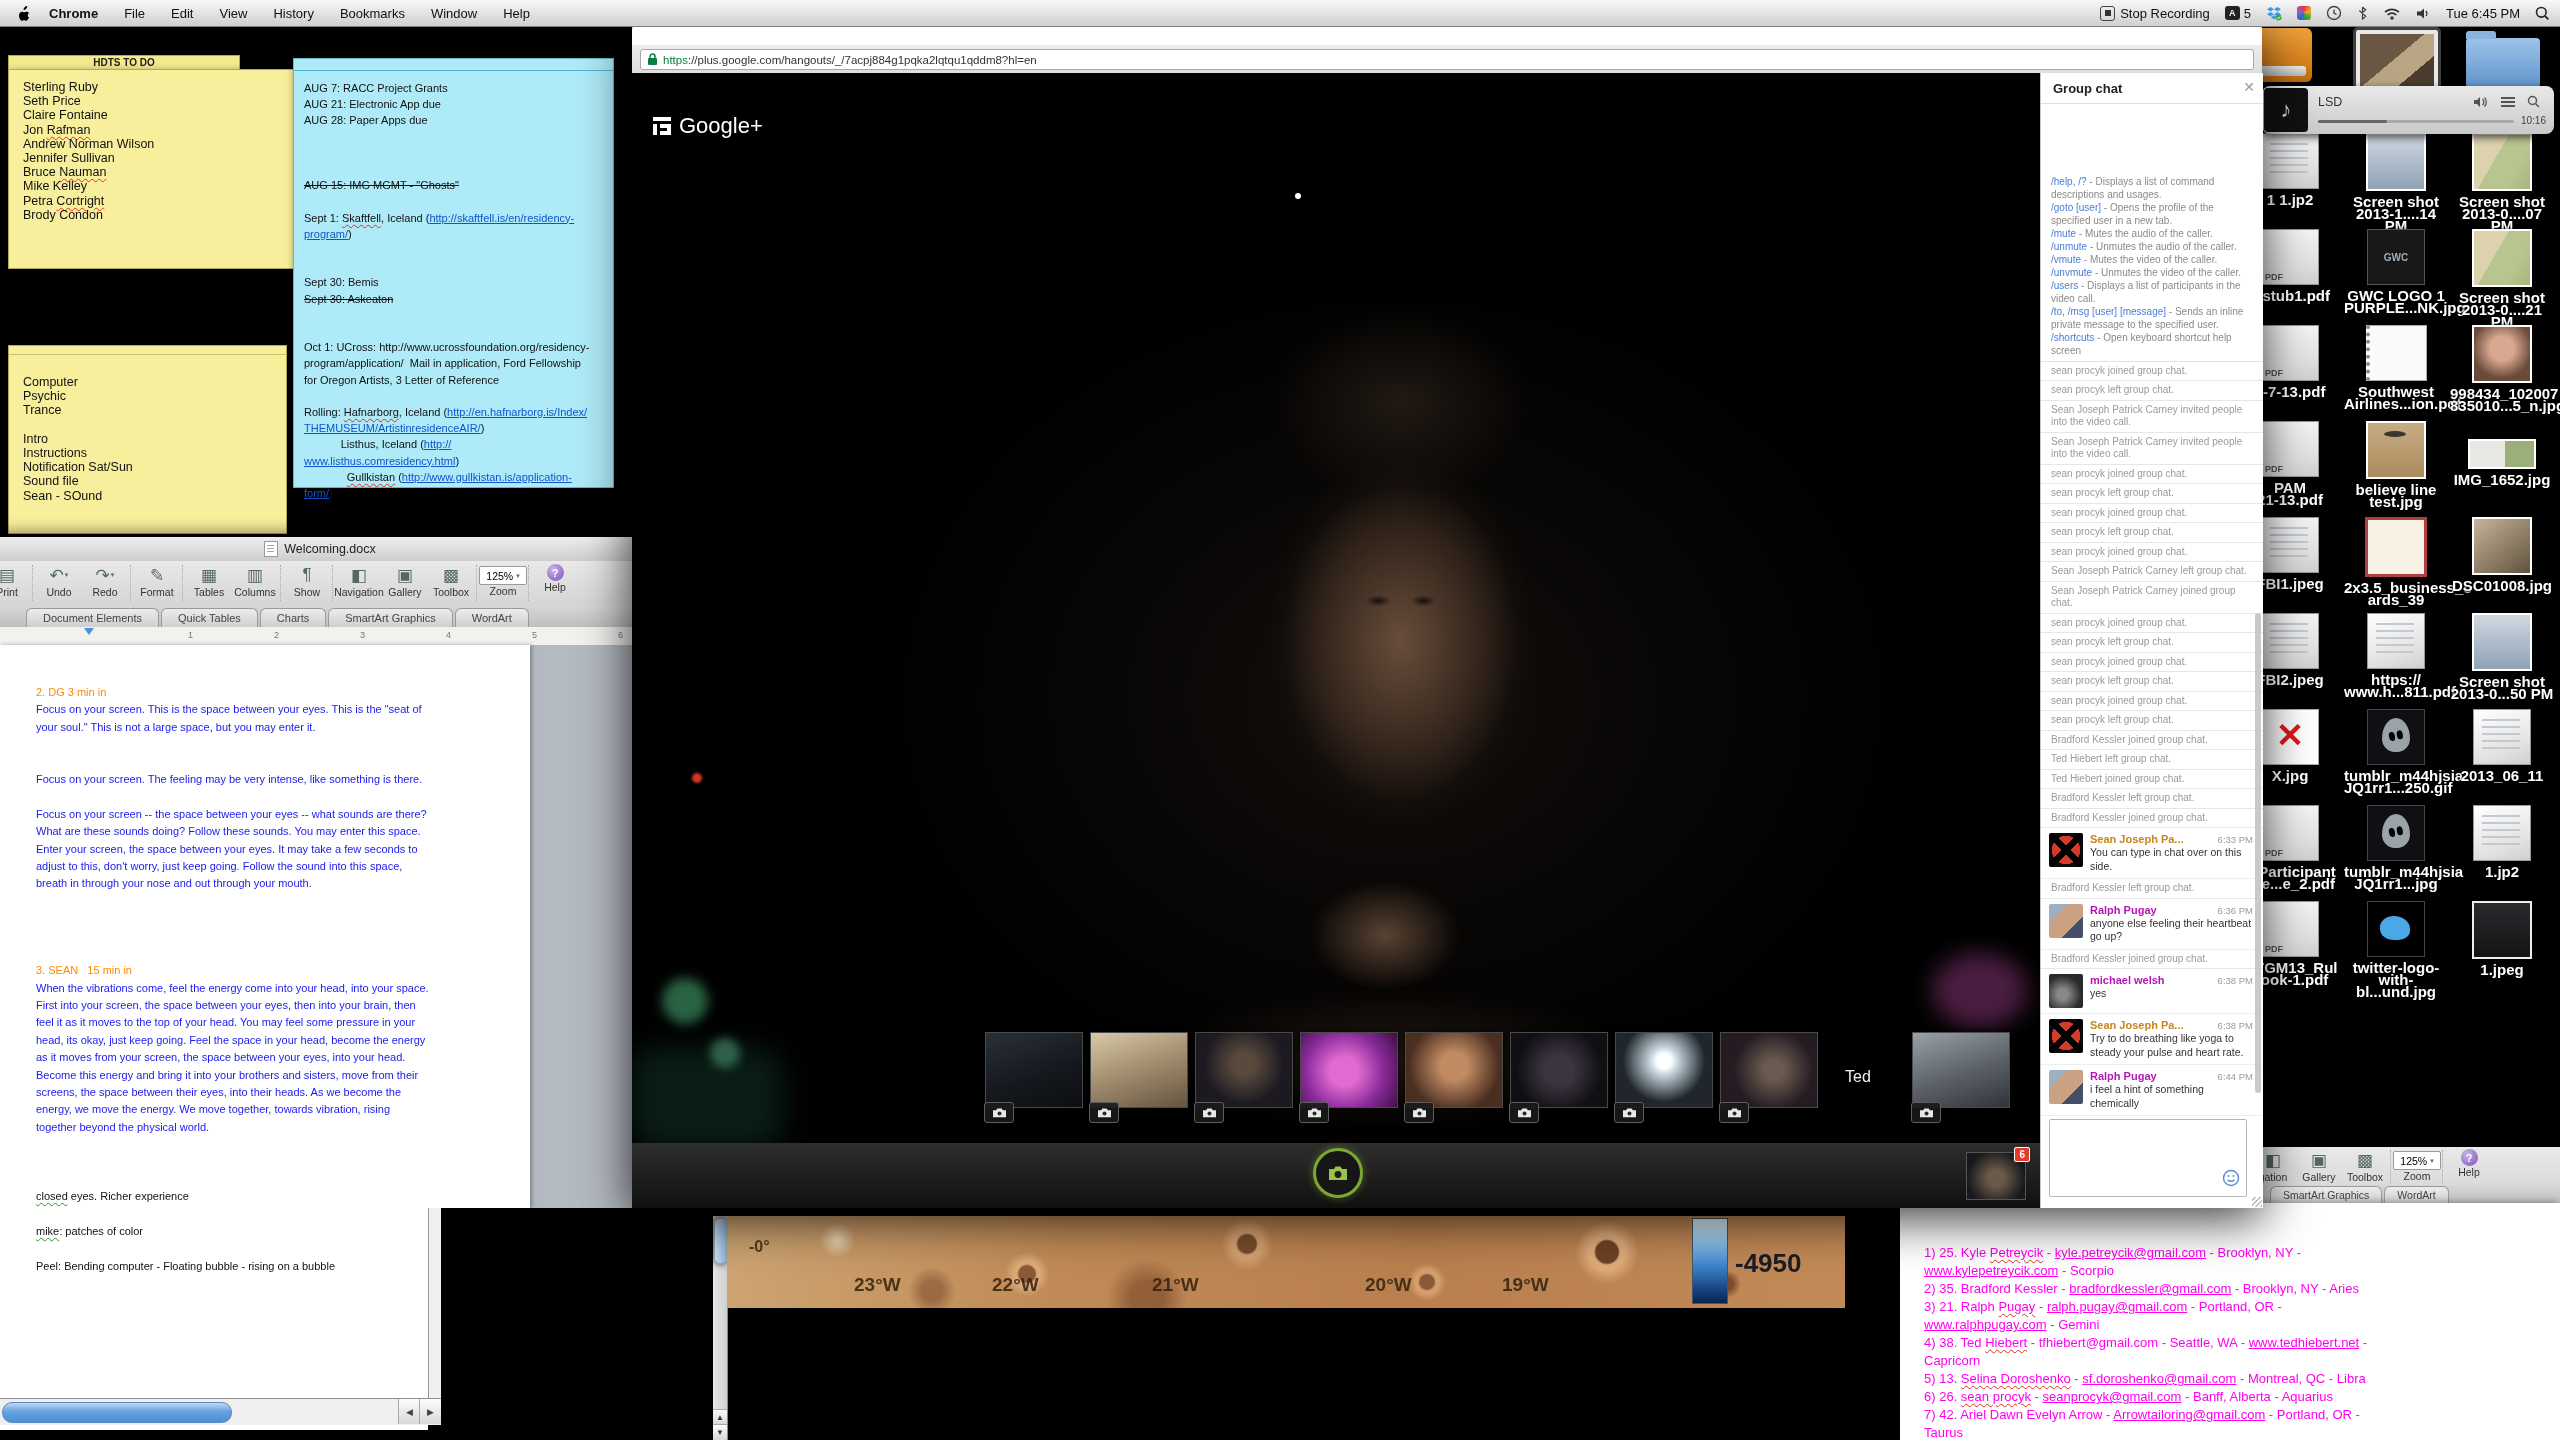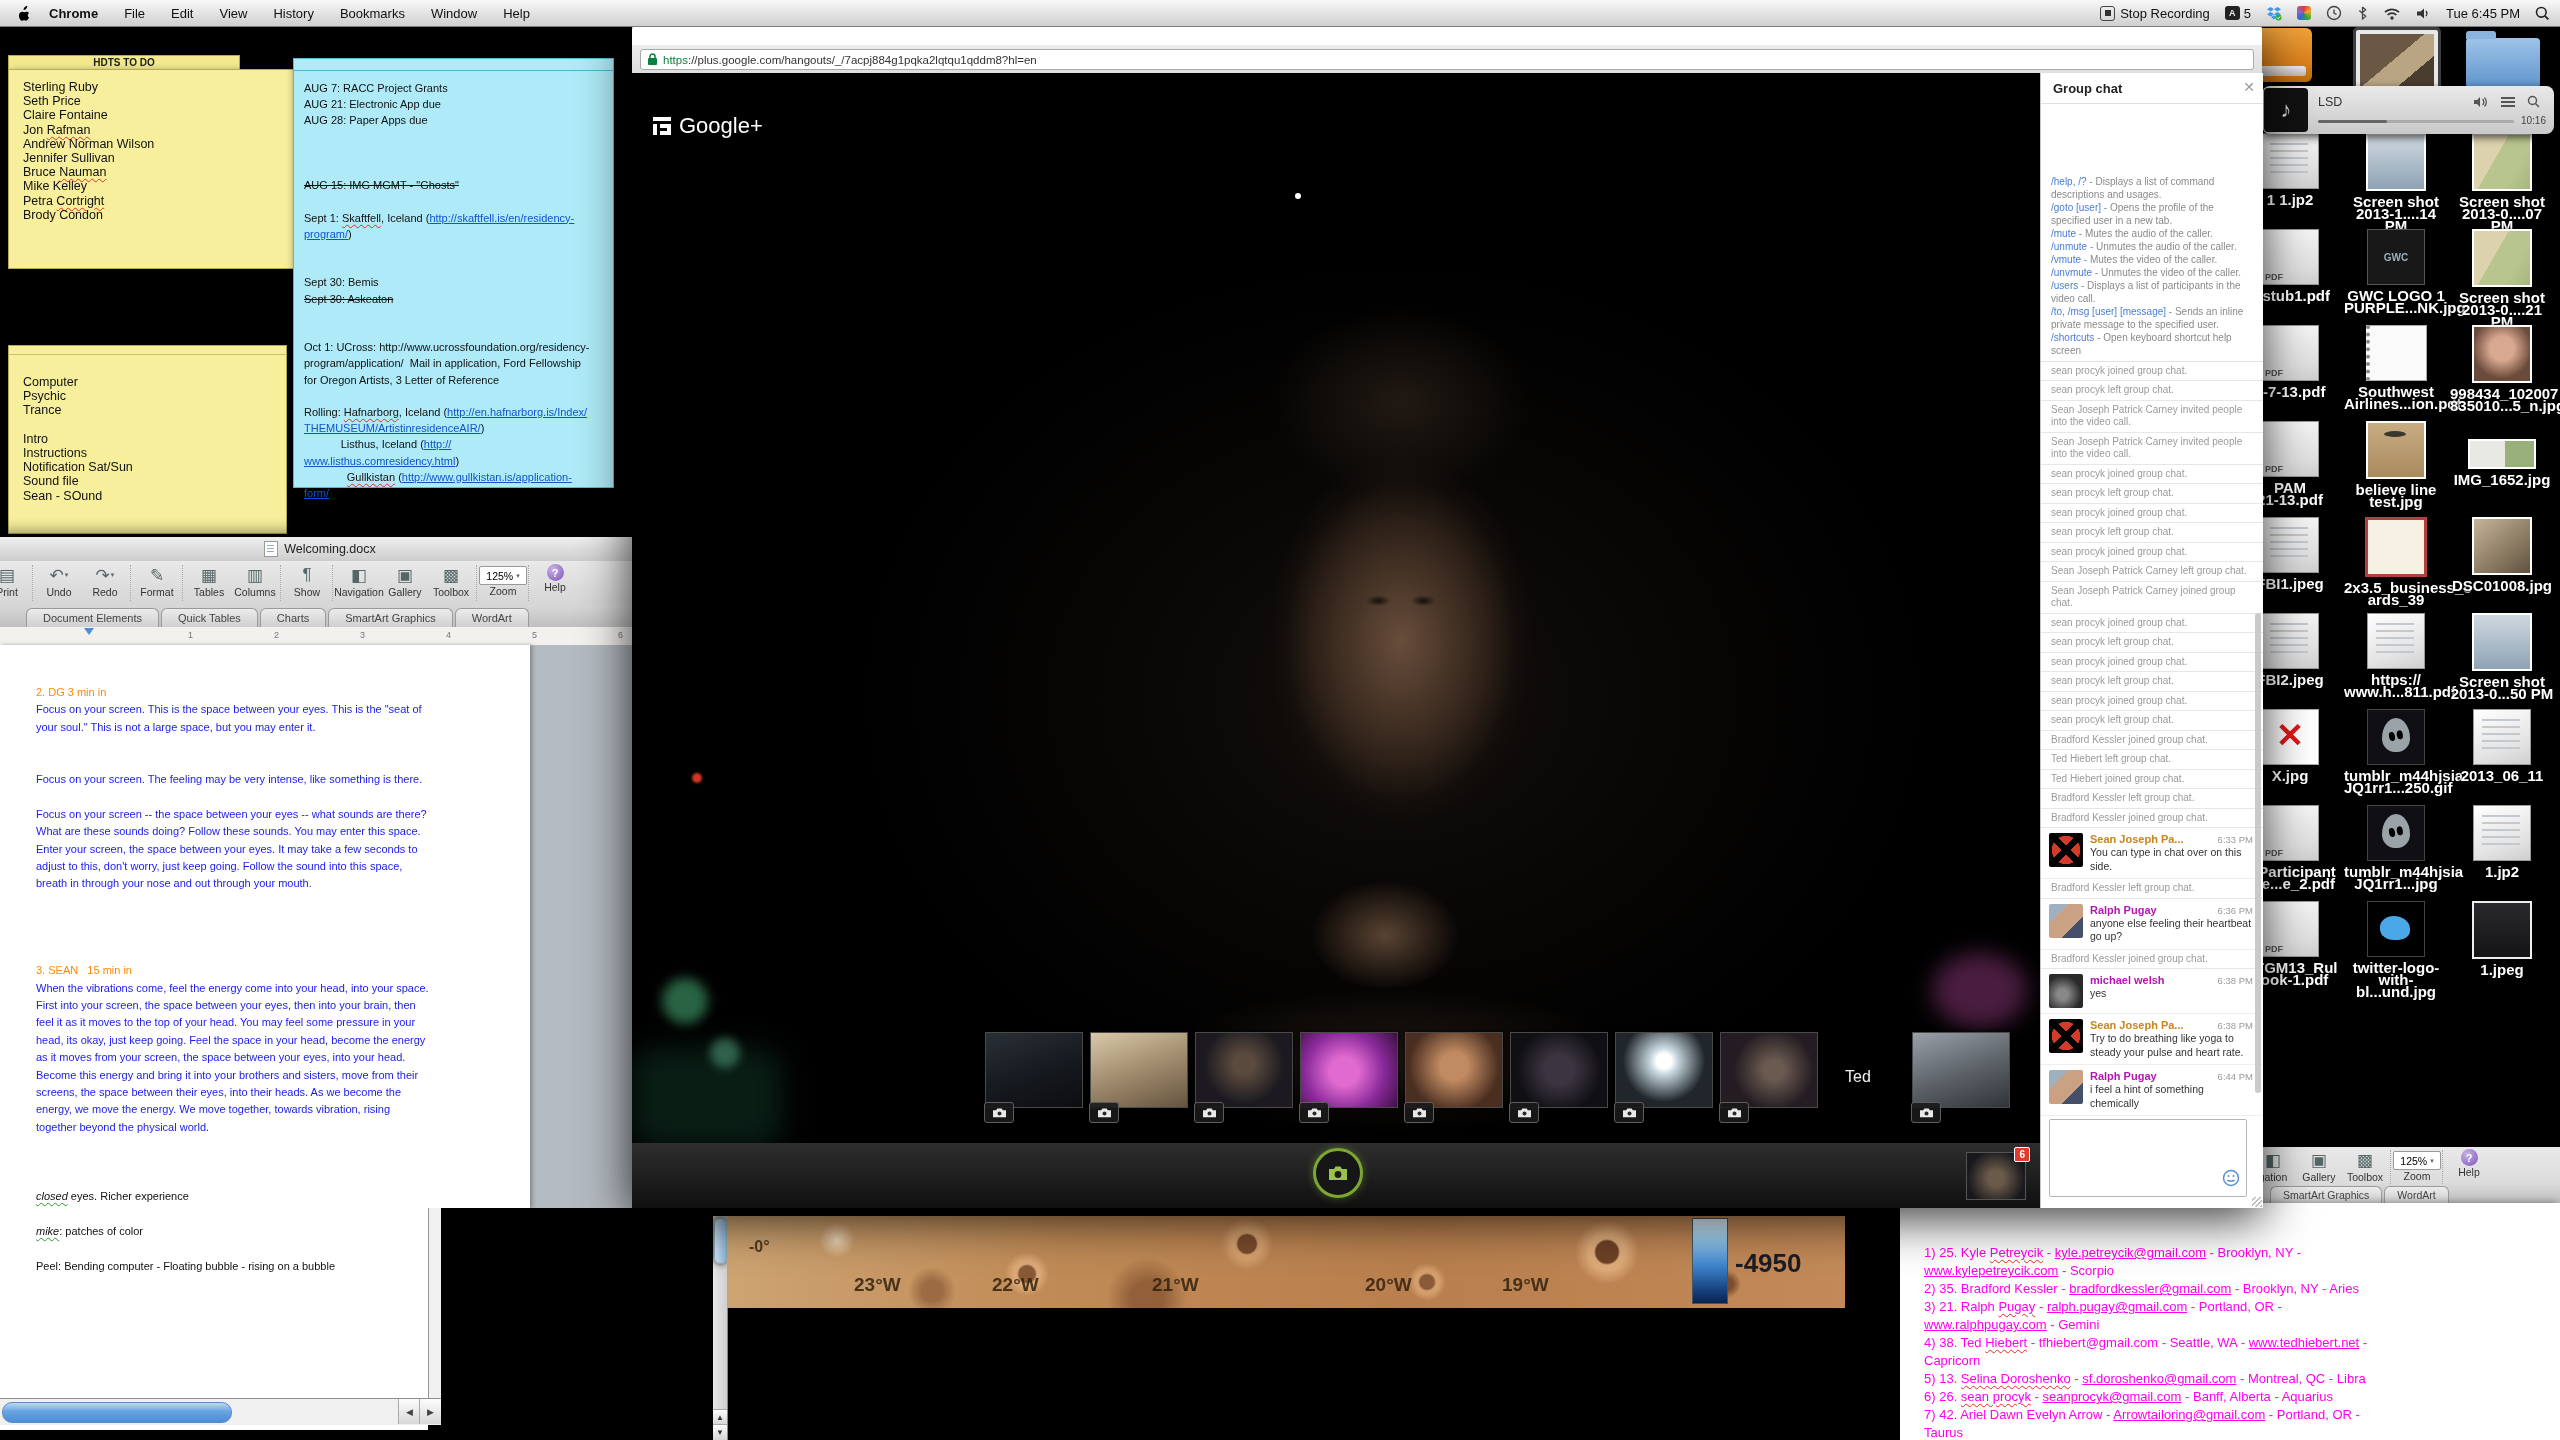--- a/index.html
+++ b/index.html
@@ -29,21 +29,21 @@
   #todo{left:8px;top:69px;width:284px;height:198px;border:1px solid #b5aa55;}
   #todo-list{padding:10px 0 0 14px;font-size:12.5px;line-height:14.2px;color:#111;white-space:pre;}
   #plan{left:8px;top:345px;width:277px;height:187px;border:1px solid #b5aa55;}
   #plan .hdr{height:8px;border-bottom:1px solid #cdc268;}
   #plan-list{padding:20px 0 0 14px;font-size:12.5px;line-height:14.2px;color:#111;white-space:pre;}
   #blue{left:293px;top:58px;width:319px;height:428px;background:#aeeaf7;border:1px solid #5fb7cc;box-shadow:2px 3px 8px rgba(0,0,0,.55);}
   #blue .hdr{height:11px;border-bottom:1px solid #49b7d4;}
   #blue-list{padding:9px 0 0 10px;font-size:11px;line-height:16.2px;color:#111;white-space:pre;}
 
   .sq{text-decoration:underline wavy #e03020 1px;text-underline-offset:2px;}
-  .sqg{text-decoration:underline wavy #2a9a2a 1px;text-underline-offset:2px;font-style:italic;}
+  .sqg{text-decoration:underline wavy #2a9a2a 1px;text-underline-offset:2px;}
   .u{text-decoration:underline;}
   .link{color:#1155cc;text-decoration:underline;}
   .strike{text-decoration:line-through;}
 
   
   #w1-title{left:0;top:537px;width:640px;height:24px;background:linear-gradient(#efefef,#cdcdcd);
     border-bottom:1px solid #8e8e8e;display:flex;align-items:center;justify-content:center;gap:6px;
     font-size:12.5px;color:#222;box-shadow:0 -6px 14px rgba(0,0,0,.4);}
   .docicon{width:12px;height:14px;background:#fff;border:1px solid #999;position:relative;}
   .docicon:before{content:"";position:absolute;left:2px;top:3px;width:7px;height:1px;background:#9ab;box-shadow:0 3px 0 #9ab,0 6px 0 #9ab;}

